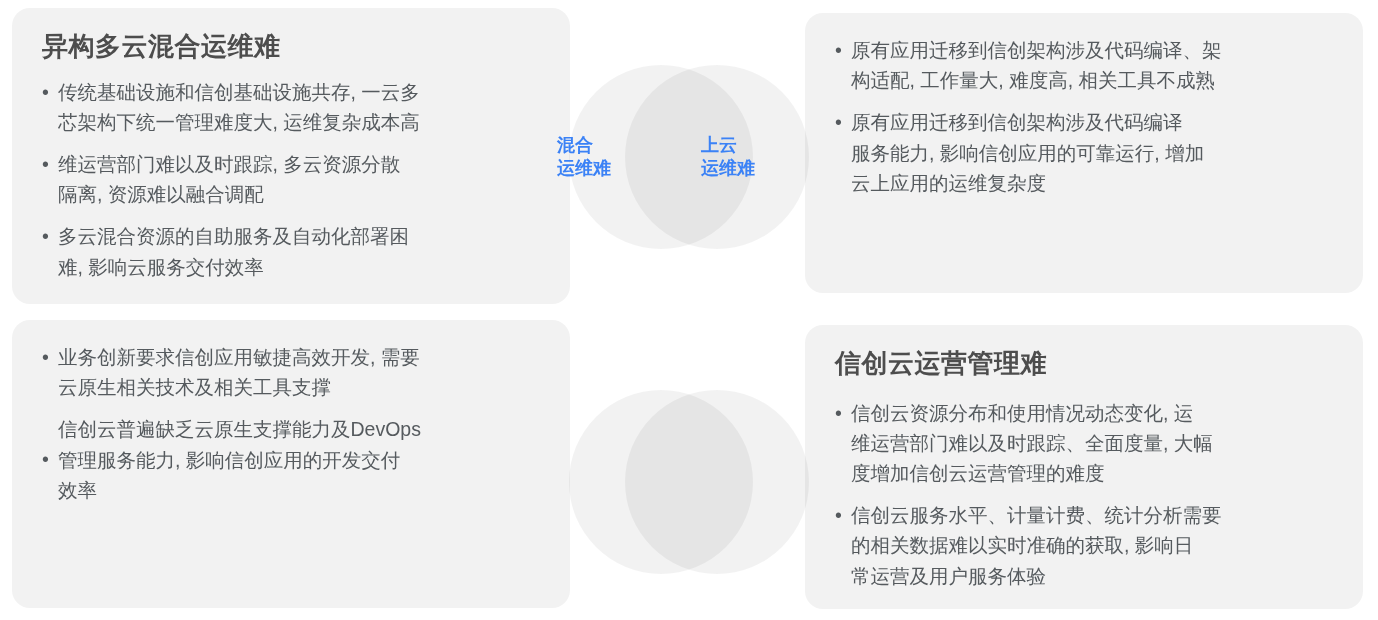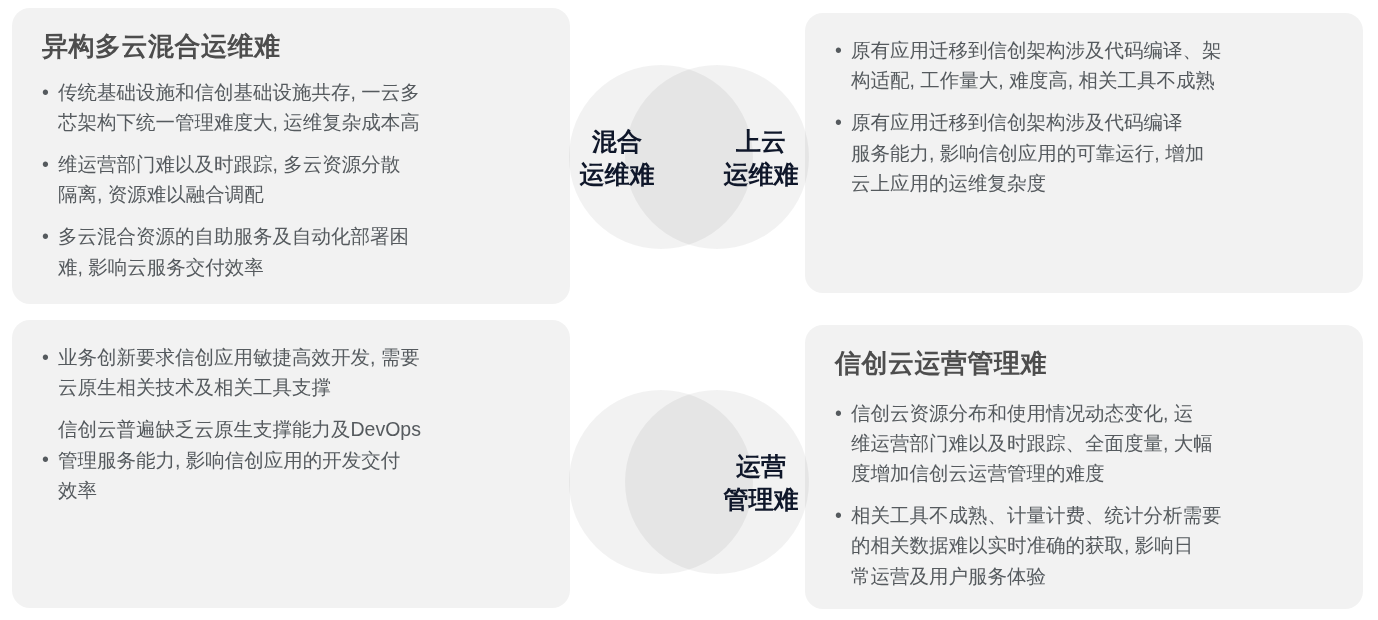--- a/index.html
+++ b/index.html
@@ -95,25 +95,24 @@
     background: rgba(0, 0, 0, 0.052);
   }
   .venn-circle.left  { left: 0px; }
   .venn-circle.right { left: 56px; }
 
   .venn-label {
     position: absolute;
     top: 50%;
     transform: translateY(-50%);
     width: 120px;
-    text-align: center;
-    font-size: 25px;
+    font-size: 18px;
     font-weight: bold;
     line-height: 1.3;
-    color: #0f172a;
+    color: #3b82f6;
     white-space: pre-line;
     z-index: 3;
   }
   .venn-label.left  { left: -12px; }
   .venn-label.right { left: 132px; }
 </style>
 </head>
 <body>
 
 <div class="board">
@@ -175,36 +174,34 @@
     <div class="card-title">信创云运营管理难</div>
     <ul class="bullets">
       <li class="bullet">
         <span class="bullet-dot">•</span>
         <span class="bullet-text">信创云资源分布和使用情况动态变化, 运
 维运营部门难以及时跟踪、全面度量, 大幅
 度增加信创云运营管理的难度</span>
       </li>
       <li class="bullet">
         <span class="bullet-dot">•</span>
-        <span class="bullet-text">相关工具不成熟、计量计费、统计分析需要
+        <span class="bullet-text">信创云服务水平、计量计费、统计分析需要
 的相关数据难以实时准确的获取, 影响日
 常运营及用户服务体验</span>
       </li>
     </ul>
   </div>
 
   <div class="venn venn-top">
     <div class="venn-circle left"></div>
     <div class="venn-circle right"></div>
     <div class="venn-label left">混合
 运维难</div>
     <div class="venn-label right">上云
 运维难</div>
   </div>
 
   <div class="venn venn-bottom">
     <div class="venn-circle left"></div>
     <div class="venn-circle right"></div>
-    <div class="venn-label right">运营
-管理难</div>
   </div>
 
 </div>
 
 </body></html>

